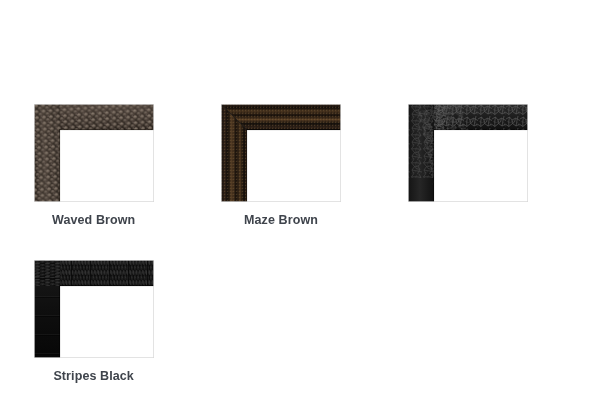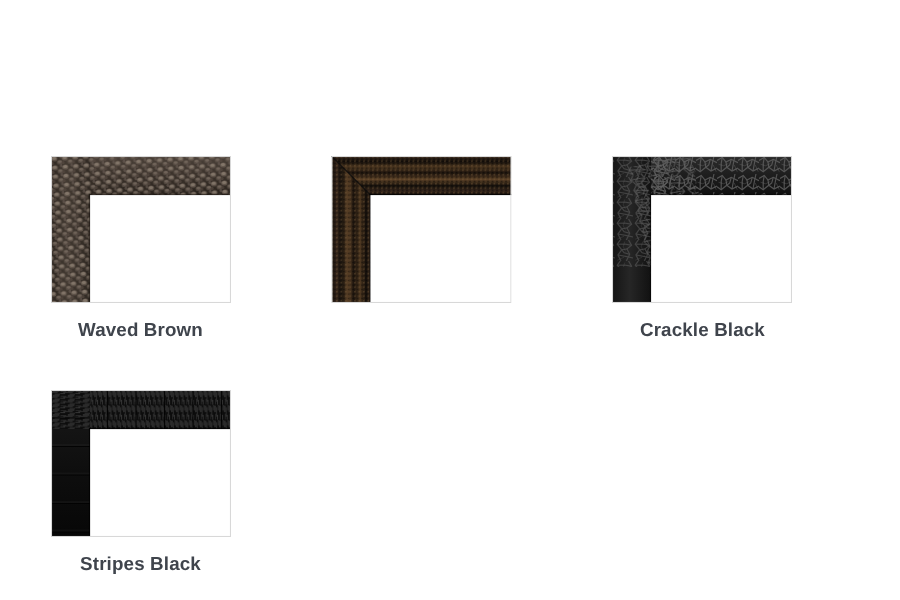--- a/index.html
+++ b/index.html
@@ -197,20 +197,21 @@
 
             <line x1="0" y1="0" x2="26" y2="26" stroke="#000000" stroke-width="0.8" opacity="0.8"></line>
 
             <rect x="26" y="26" width="94" height="72" fill="#ffffff"></rect>
             <rect x="25.3" y="25.3" width="0.8" height="72.7" fill="#000000" opacity="0.6"></rect>
             <rect x="25.3" y="25.3" width="94.7" height="0.8" fill="#000000" opacity="0.6"></rect>
 
             <rect x="0.35" y="0.35" width="119.3" height="97.3" fill="none" stroke="#d8d8d8" stroke-width="0.7"></rect>
           </svg>
         </div>
+        <div class="card-label">Maze Brown</div>
       </div>
 
       <div class="card">
         <div class="frame-thumb">
           <svg viewBox="0 0 120 98" xmlns="http://www.w3.org/2000/svg">
             <defs>
               <linearGradient id="ckTop" x1="0" y1="0" x2="0" y2="1">
                 <stop offset="0%" stop-color="#2c2c2c"></stop>
                 <stop offset="50%" stop-color="#1d1d1d"></stop>
                 <stop offset="100%" stop-color="#101010"></stop>
@@ -249,21 +250,20 @@
               <rect x="-20" y="-8" width="96" height="44" fill="url(#crackle)" opacity="0.85"></rect>
             </g>
 
             <rect x="26" y="26" width="94" height="72" fill="#ffffff"></rect>
             <rect x="25.3" y="25.3" width="0.8" height="72.7" fill="#000000" opacity="0.5"></rect>
             <rect x="25.3" y="25.3" width="94.7" height="0.8" fill="#000000" opacity="0.5"></rect>
 
             <rect x="0.35" y="0.35" width="119.3" height="97.3" fill="none" stroke="#d8d8d8" stroke-width="0.7"></rect>
           </svg>
         </div>
-        <div class="card-label">Crackle Black</div>
       </div>
 
     </div>
 
     <div class="row row-2">
 
       <div class="card">
         <div class="frame-thumb">
           <svg viewBox="0 0 120 98" xmlns="http://www.w3.org/2000/svg">
             <defs>

